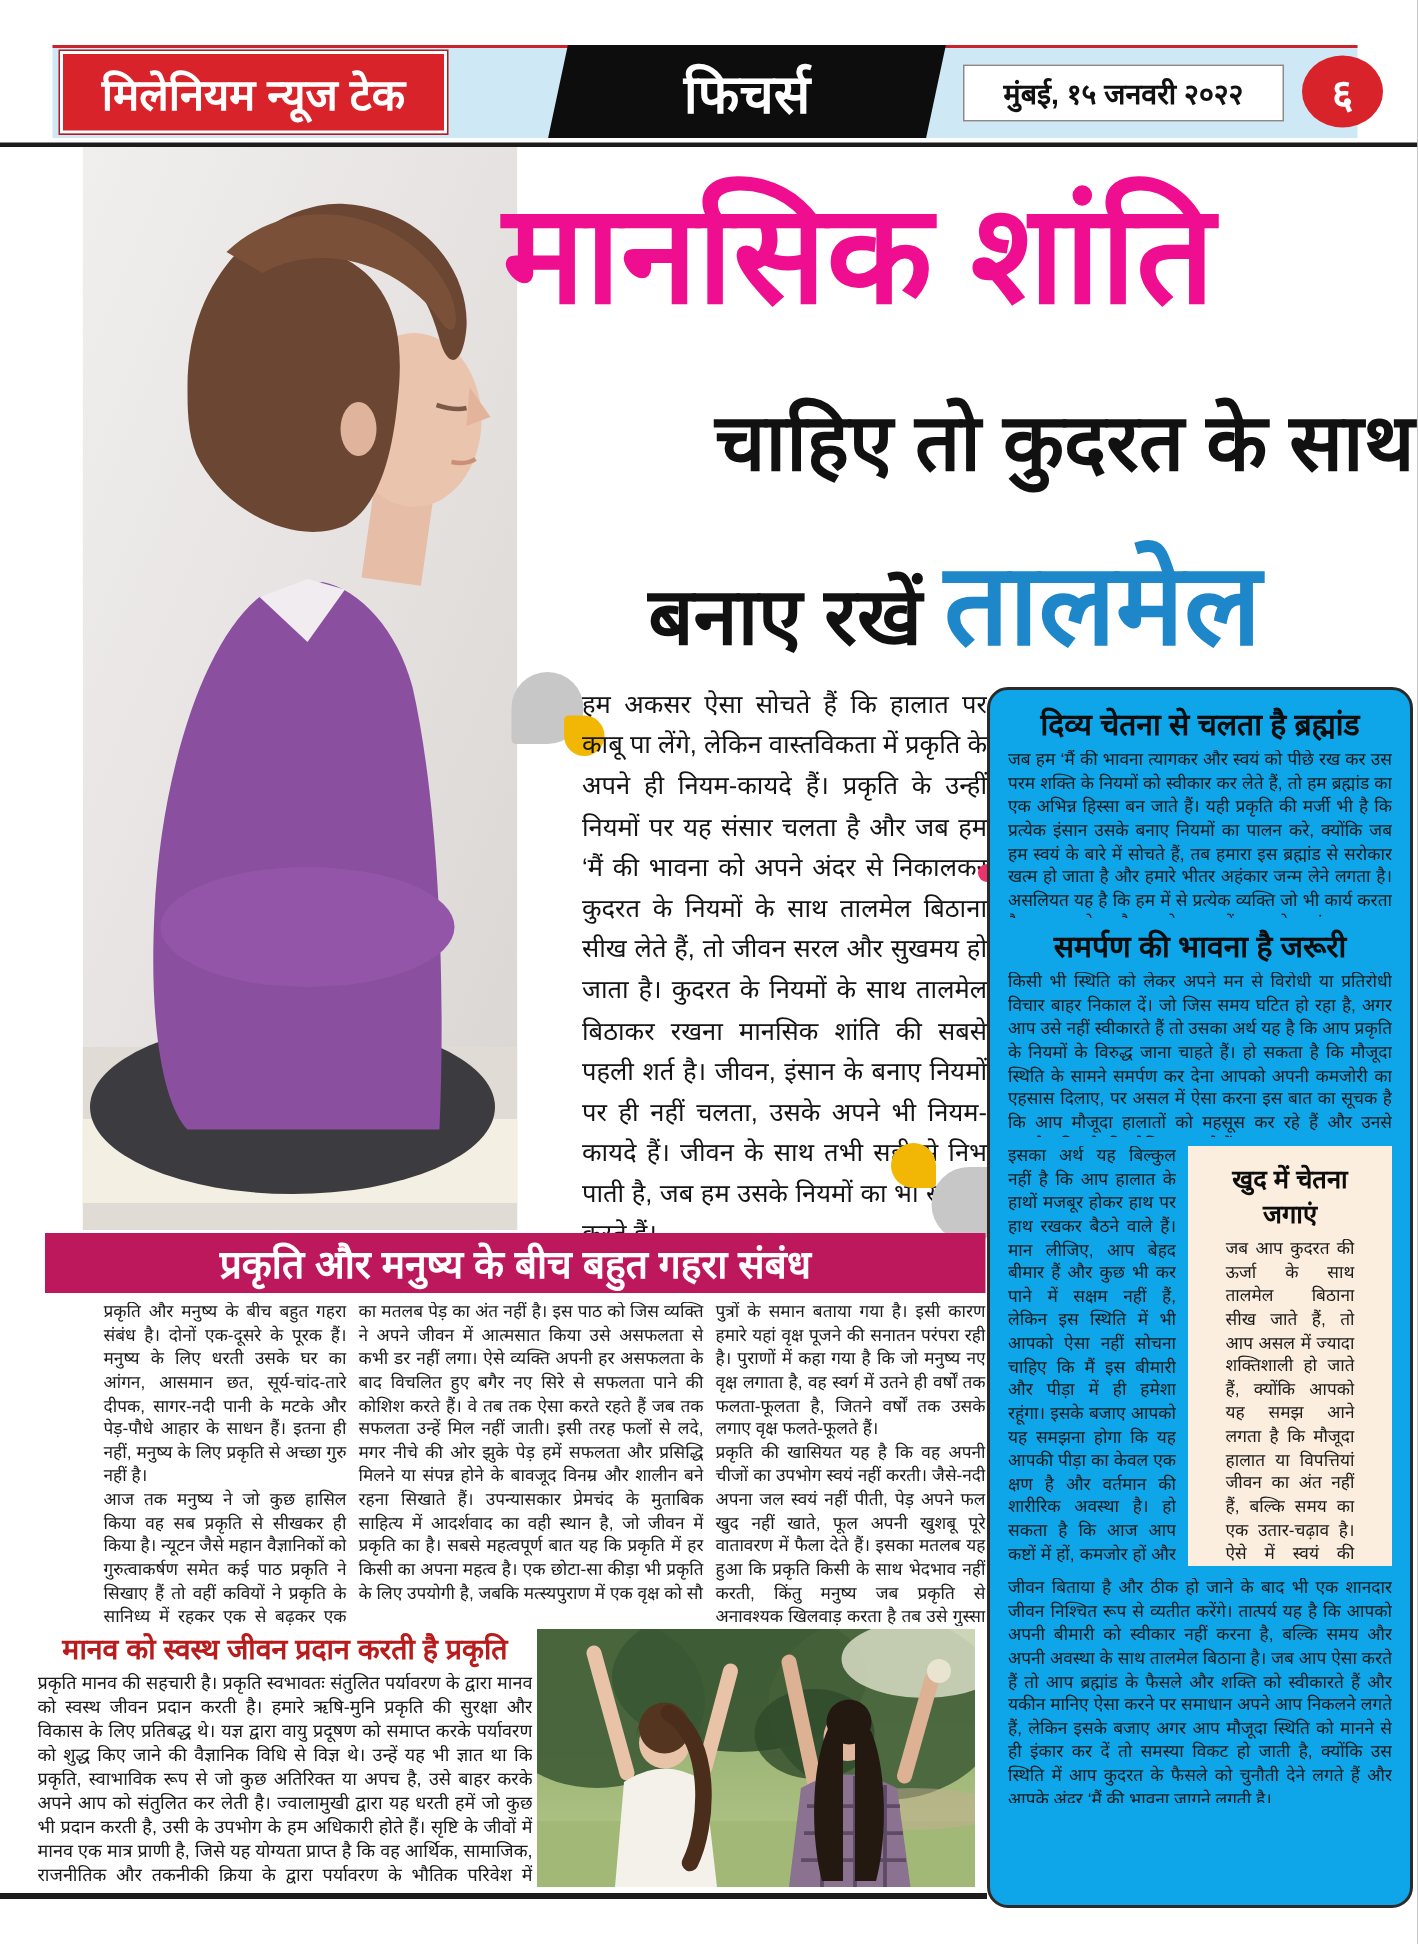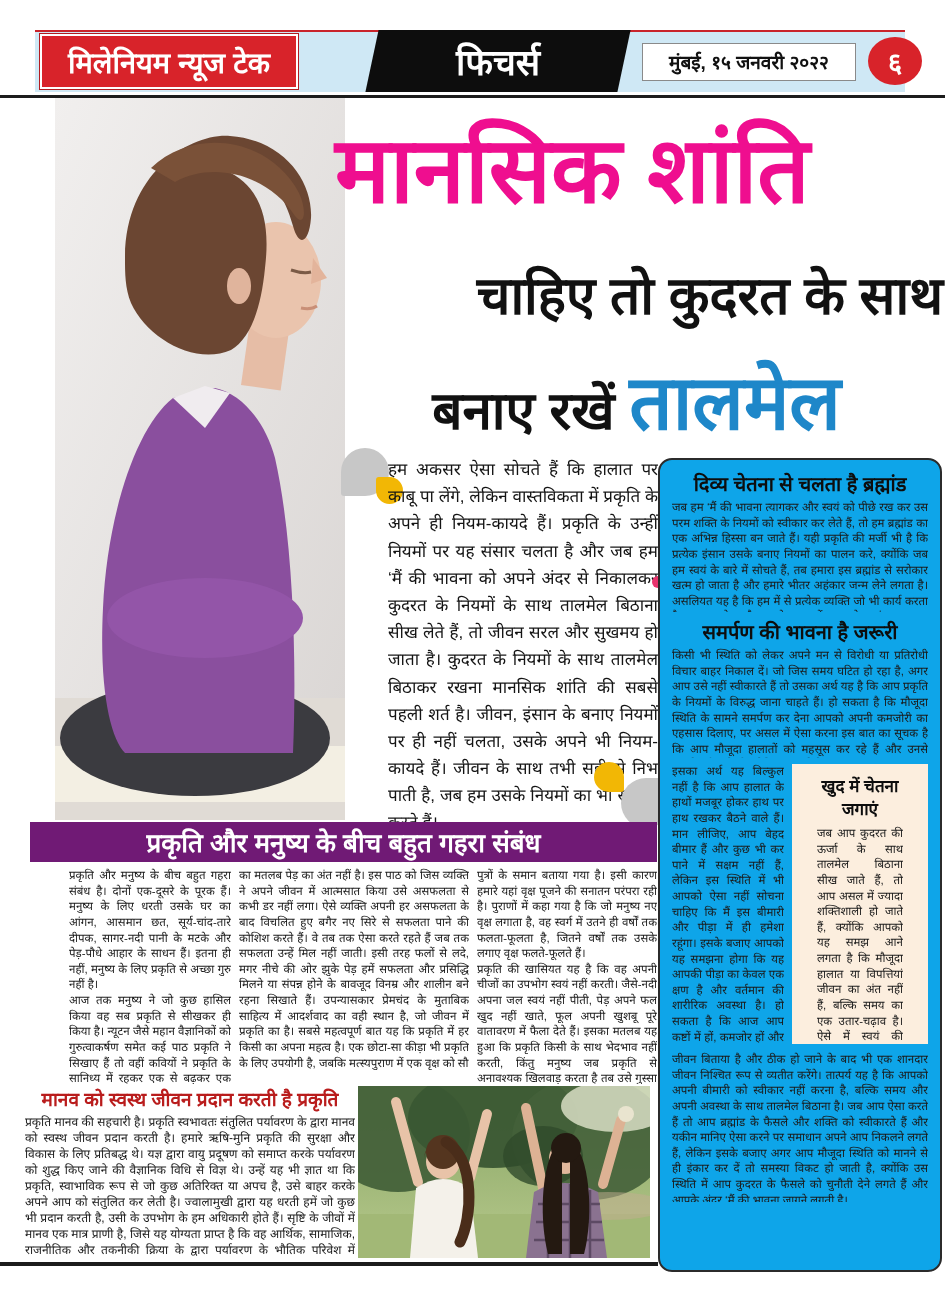--- a/index.html
+++ b/index.html
@@ -65,21 +65,21 @@
   .sec1-p { height:112px; margin-top:4px; }
   .sec2-h { margin-top:8px; }
   .sec2-p { height:110px; margin-top:4px; }
   .rc-row { display:flex; gap:8px; height:280px; margin-top:6px; }
   .minicol { width:112px; overflow:hidden; }
   .peachbox { flex:1; background:#fceede; padding:10px 25px; overflow:hidden; }
   .peachbox .ph { font-weight:bold; font-size:17px; text-align:center; margin-bottom:6px; color:#0d0d0d; }
   .sec3-bottom { margin-top:8px; height:150px; }
 
   
-  .blue-bar { position:absolute; left:30px; top:822px; width:627px; height:40px; background:#701a75;
+  .blue-bar { position:absolute; left:30px; top:822px; width:627px; height:40px; background:#be185d;
               display:flex; align-items:center; justify-content:center; }
   .blue-bar span { color:#fff; font-weight:bold; font-size:26px; white-space:nowrap; }
   .midcols { position:absolute; left:30px; top:868px; width:627px; height:216px; display:flex; gap:8px; }
   .midcols .c { overflow:hidden; font-size:11.5px; line-height:1.36; text-align:justify; color:#1a1a1a; white-space:pre-line; }
   .c1 { width:162px;margin-left:39px; } .c2 { width:230px; } .c3 { flex:1; }
 
   
   .bl { position:absolute; left:25px; top:1086px; width:330px; height:172px; overflow:hidden; }
   .bl h3 { font-size:19px; font-weight:bold; text-align:center; color:#b91c1c; white-space:nowrap; }
   .bl p { margin-top:3px; font-size:12px; line-height:1.33; text-align:justify; color:#1a1a1a; height:146px; overflow:hidden; }

